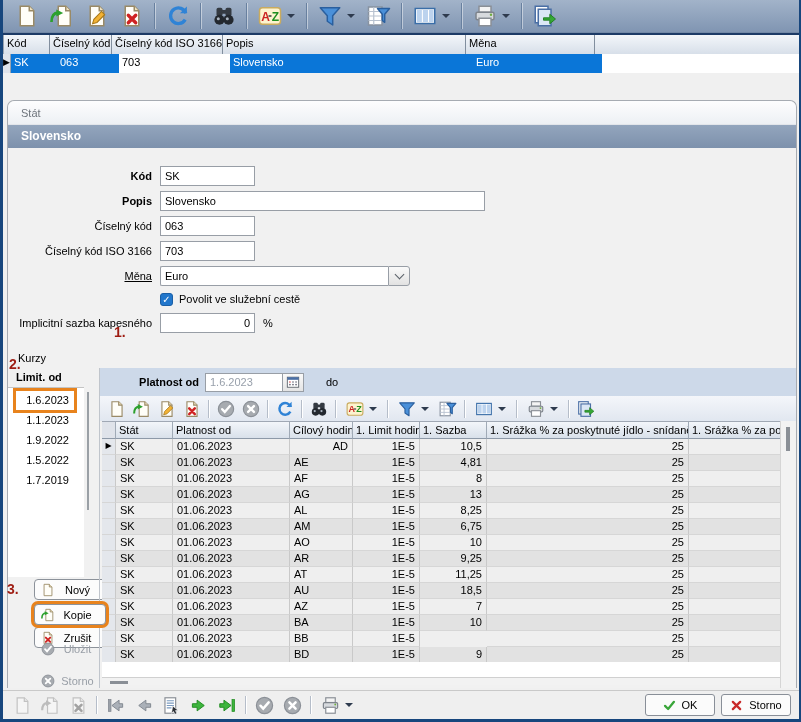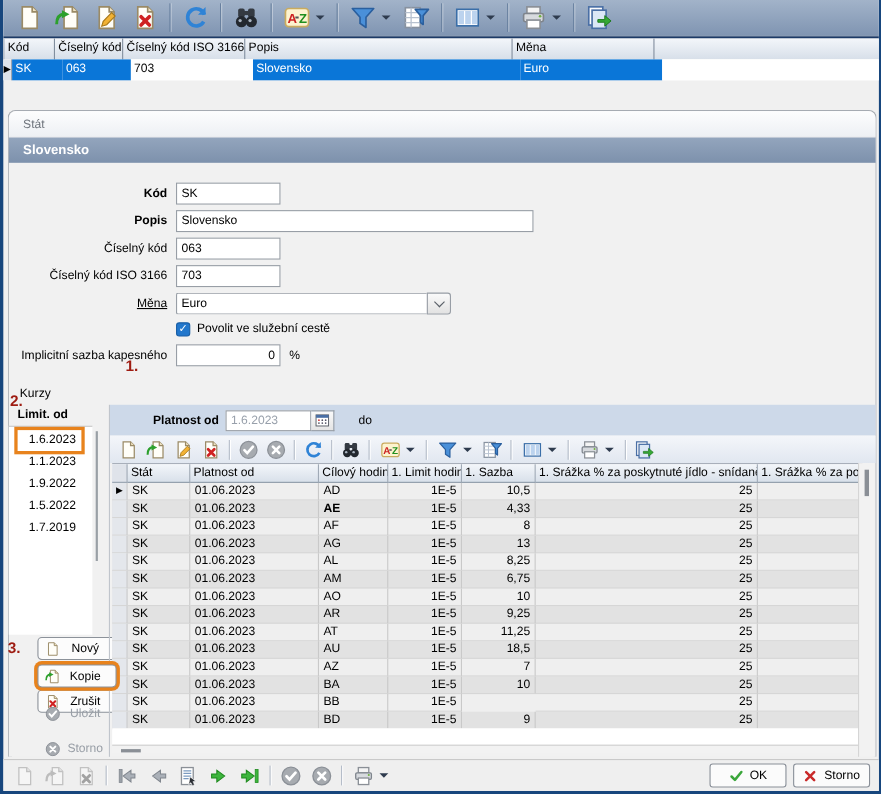--- a/index.html
+++ b/index.html
@@ -549,33 +549,33 @@
             <span class="cell" style="width: 63px;">Cílový hodin</span>
             <span class="cell" style="width: 67px;">1. Limit hodin</span>
             <span class="cell" style="width: 67px;">1. Sazba</span>
             <span class="cell" style="width: 202px;">1. Srážka % za poskytnuté jídlo - snídaně</span>
             <span class="cell" style="width: 95px;">1. Srážka % za pos</span>
           </div>
           <div class="dt-row even">
             <span class="cell marker" style="width: 14px; font-size: 8px;">▶</span>
             <span class="cell" style="width: 57px;">SK</span>
             <span class="cell" style="width: 117px;">01.06.2023</span>
-            <span class="cell" style="width: 63px;">AD</span>
+            <span class="cell" style="width: 63px; text-align: right;">AD</span>
             <span class="cell num" style="width: 67px;">1E-5</span>
             <span class="cell num" style="width: 67px;">10,5</span>
             <span class="cell num" style="width: 202px;">25</span>
             <span class="cell" style="width: 95px;"></span>
           </div>
           <div class="dt-row odd">
             <span class="cell marker" style="width: 14px; font-size: 8px;"></span>
             <span class="cell" style="width: 57px;">SK</span>
             <span class="cell" style="width: 117px;">01.06.2023</span>
-            <span class="cell" style="width: 63px; font-weight: bold;">AE</span>
-            <span class="cell num" style="width: 67px;">1E-5</span>
-            <span class="cell num" style="width: 67px;">4,33</span>
+            <span class="cell" style="width: 63px;">AE</span>
+            <span class="cell num" style="width: 67px;">1E-5</span>
+            <span class="cell num" style="width: 67px;">4,81</span>
             <span class="cell num" style="width: 202px;">25</span>
             <span class="cell" style="width: 95px;"></span>
           </div>
           <div class="dt-row even">
             <span class="cell marker" style="width: 14px; font-size: 8px;"></span>
             <span class="cell" style="width: 57px;">SK</span>
             <span class="cell" style="width: 117px;">01.06.2023</span>
             <span class="cell" style="width: 63px;">AF</span>
             <span class="cell num" style="width: 67px;">1E-5</span>
             <span class="cell num" style="width: 67px;">8</span>

